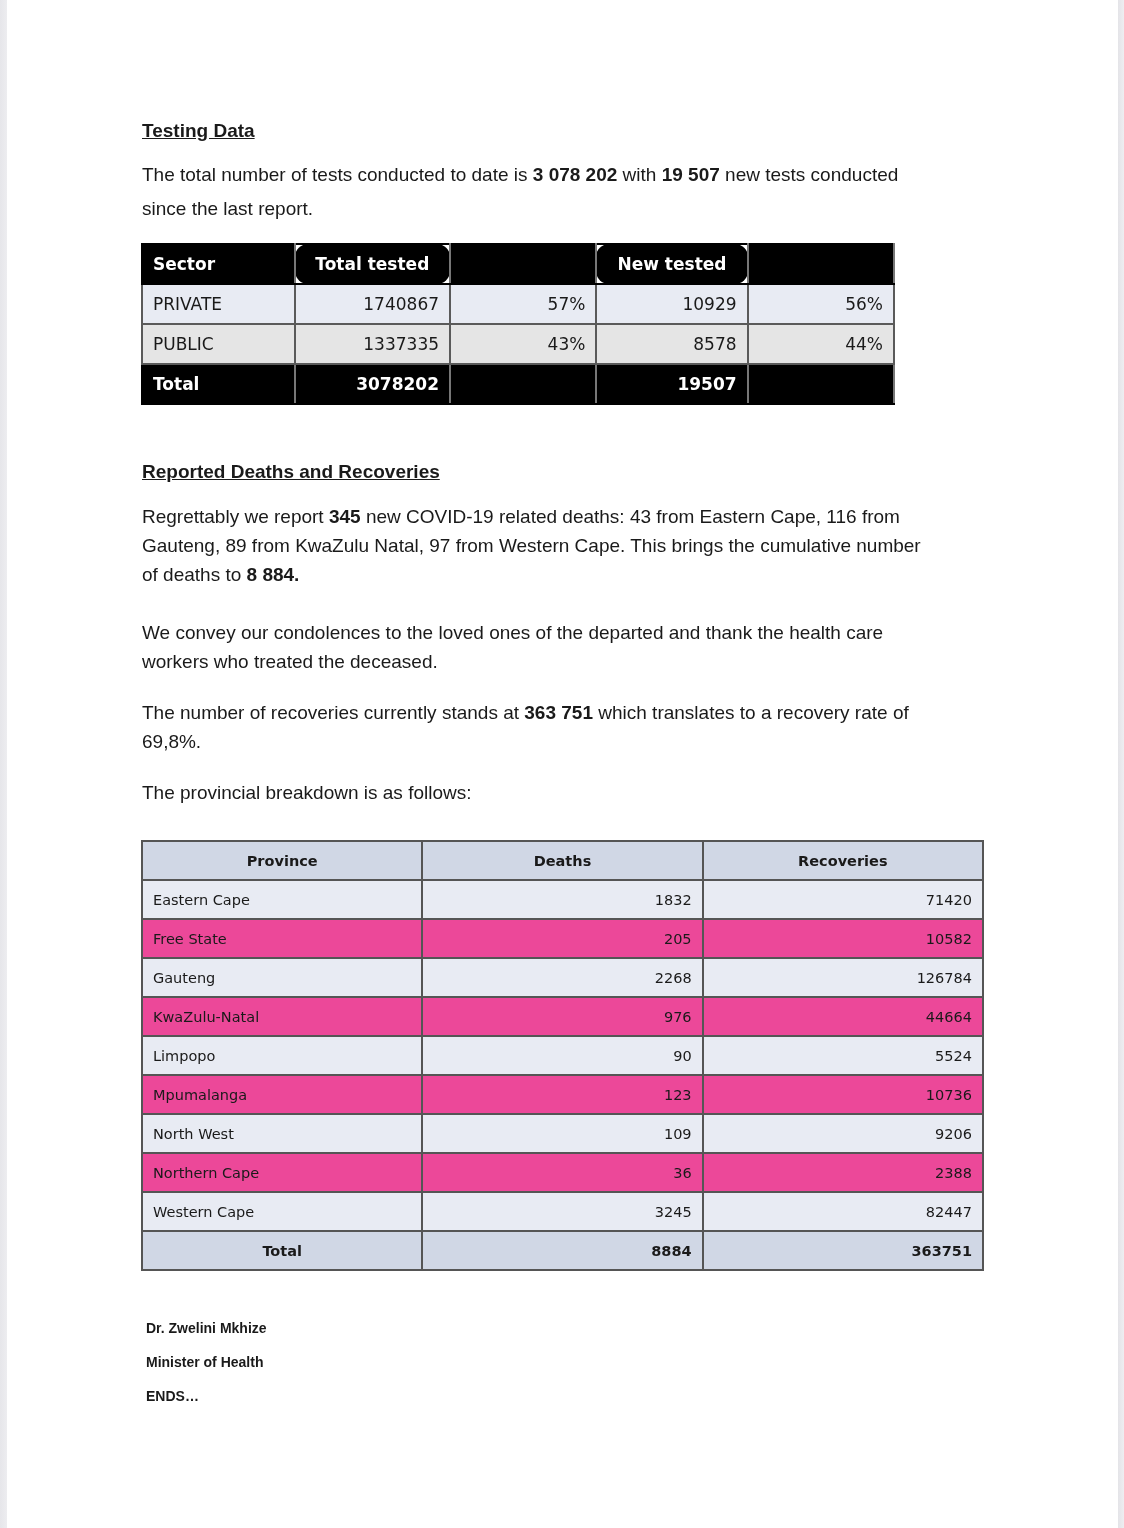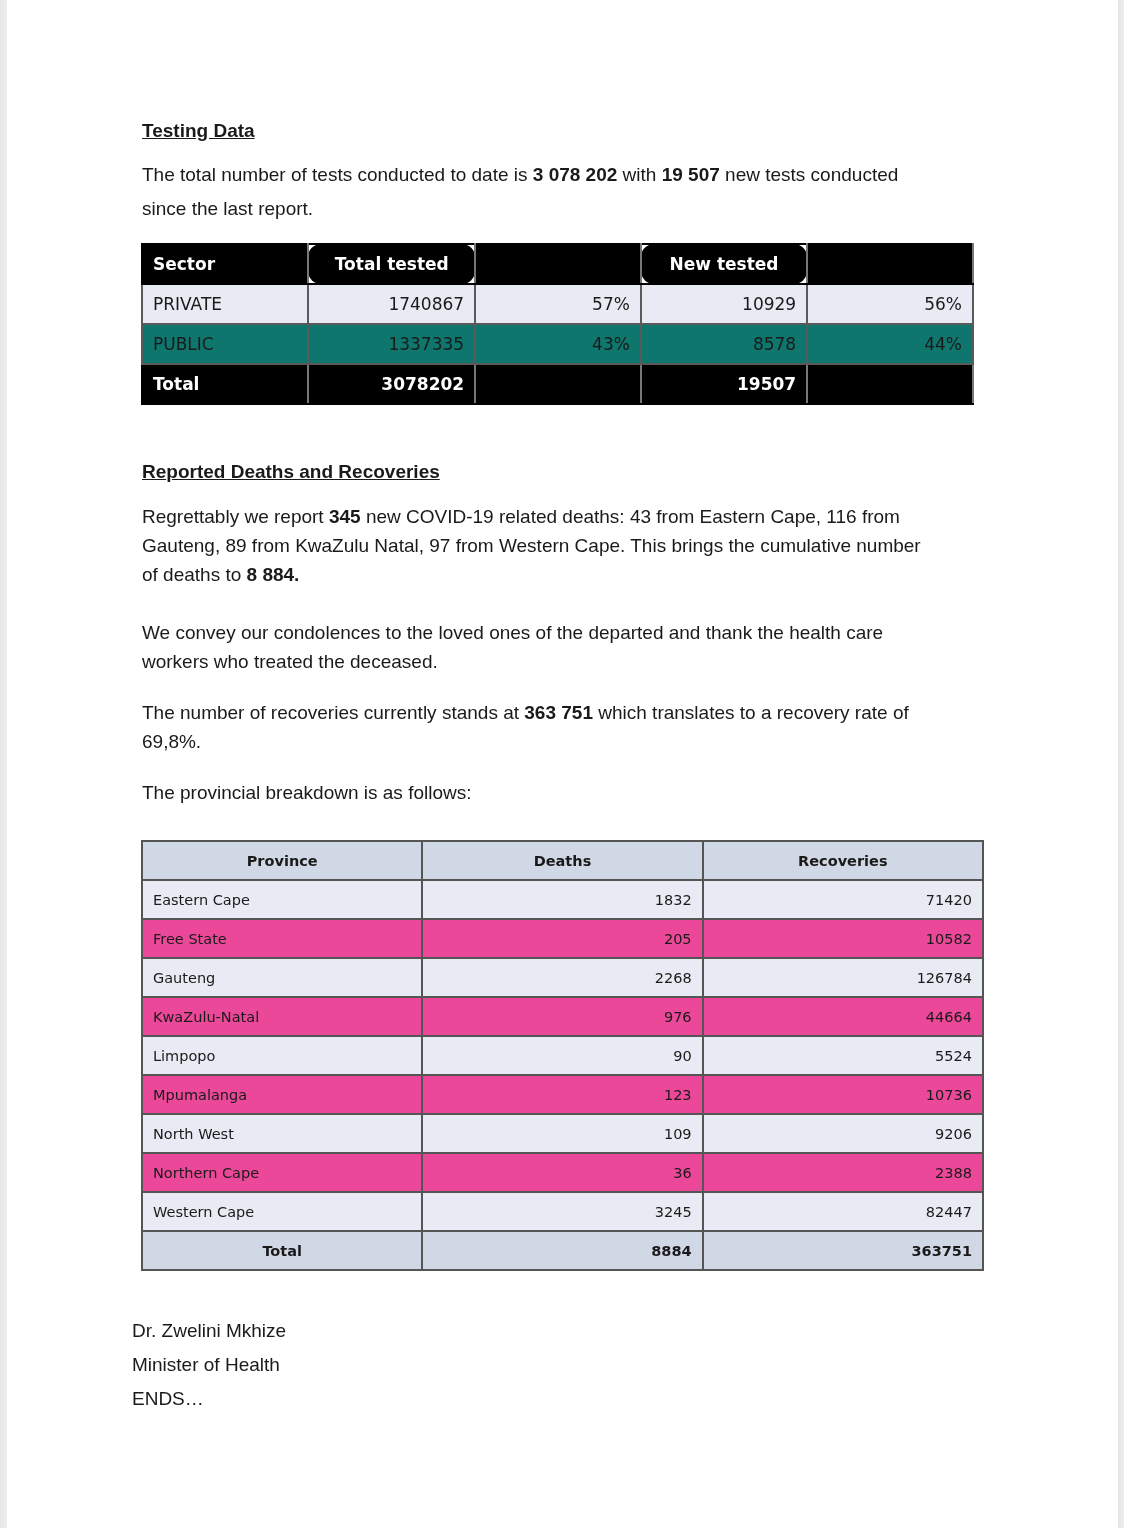--- a/index.html
+++ b/index.html
@@ -8,39 +8,39 @@
     font-family:"Liberation Sans", sans-serif; color:#1a1a1a;
   }
   .edge-left { position:absolute; left:0; top:0; width:7px; height:1528px; background:linear-gradient(to right,#e6e6ea,#ededf0); }
   .edge-right { position:absolute; right:0; top:0; width:6px; height:1528px; background:linear-gradient(to right,#e4e4e8,#eeeef1); }
   .heading { position:absolute; font-size:19px; font-weight:bold; text-decoration:underline; white-space:nowrap; }
   .para { position:absolute; font-size:19px; line-height:29px; width:850px; }
   .para b { font-weight:bold; }
 
   table { border-collapse:collapse; position:absolute; font-family:"DejaVu Sans", sans-serif; }
   
-  #testing-table { left:141px; top:243px; width:833px; font-size:17px; }
+  #testing-table { left:141px; top:243px; width:754px; font-size:17px; }
   #testing-table td, #testing-table th { border:2px solid #5a5a5a; height:38px; padding:0 10px; }
   #testing-table th { background:#000; color:#fff; font-weight:bold; text-align:left; border-color:#000; border-right:2px solid #777; }
   #testing-table th.center { text-align:center;border-radius:13px; }
   #testing-table tr.r1 td { background:#e8ebf3; }
-  #testing-table tr.r2 td { background:#0f766e;margin-top:48px; }
+  #testing-table tr.r2 td { background:#e5e5e5;margin-top:48px; }
   #testing-table tr.total td { background:#000; color:#fff; font-weight:bold; border-color:#000; border-right:2px solid #777; }
   .num { text-align:right; }
 
   
   #province-table { left:141px; top:840px; width:843px; font-size:14.5px;padding-left:20px; }
   #province-table td, #province-table th { border:2px solid #555; height:37px; padding:0 10px; }
   #province-table th { background:#d0d7e5; font-weight:bold; text-align:center; }
   #province-table tr.odd td { background:#e8ebf3; }
   #province-table tr.even td { background:#ec4899; }
   #province-table tr.total td { background:#d0d7e5; font-weight:bold; }
   #province-table td.center { text-align:center; }
 
-  .sig { position:absolute; left:132px; font-size:19px; white-space:nowrap; }
+  .sig { position:absolute; left:146px; font-size:14px; white-space:nowrap;font-weight:bold; }
 </style>
 </head>
 <body>
 
 <div class="edge-left"></div>
 <div class="edge-right"></div>
 
 <div class="heading" style="left:142px; top:120px;">Testing Data</div>
 
 <div class="para" style="left:142px; top:160px;">

